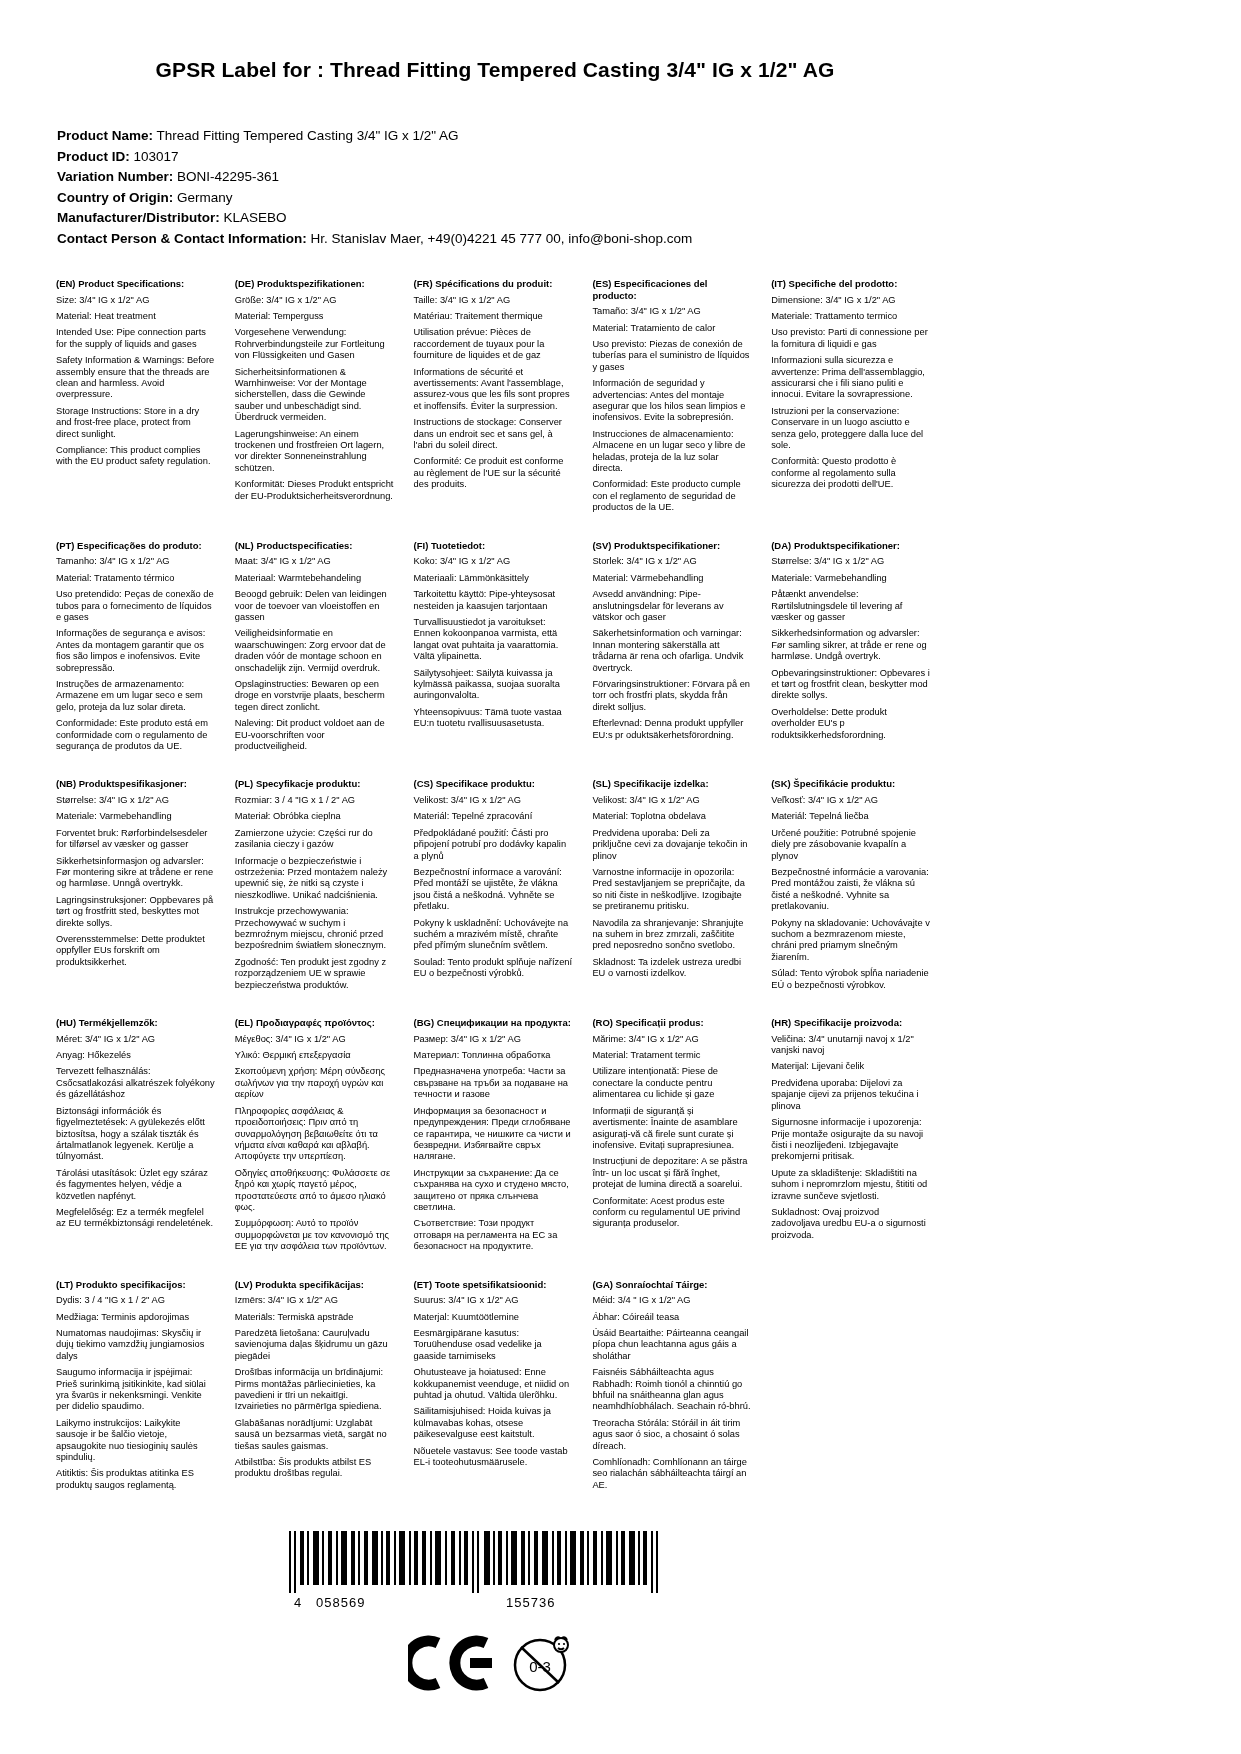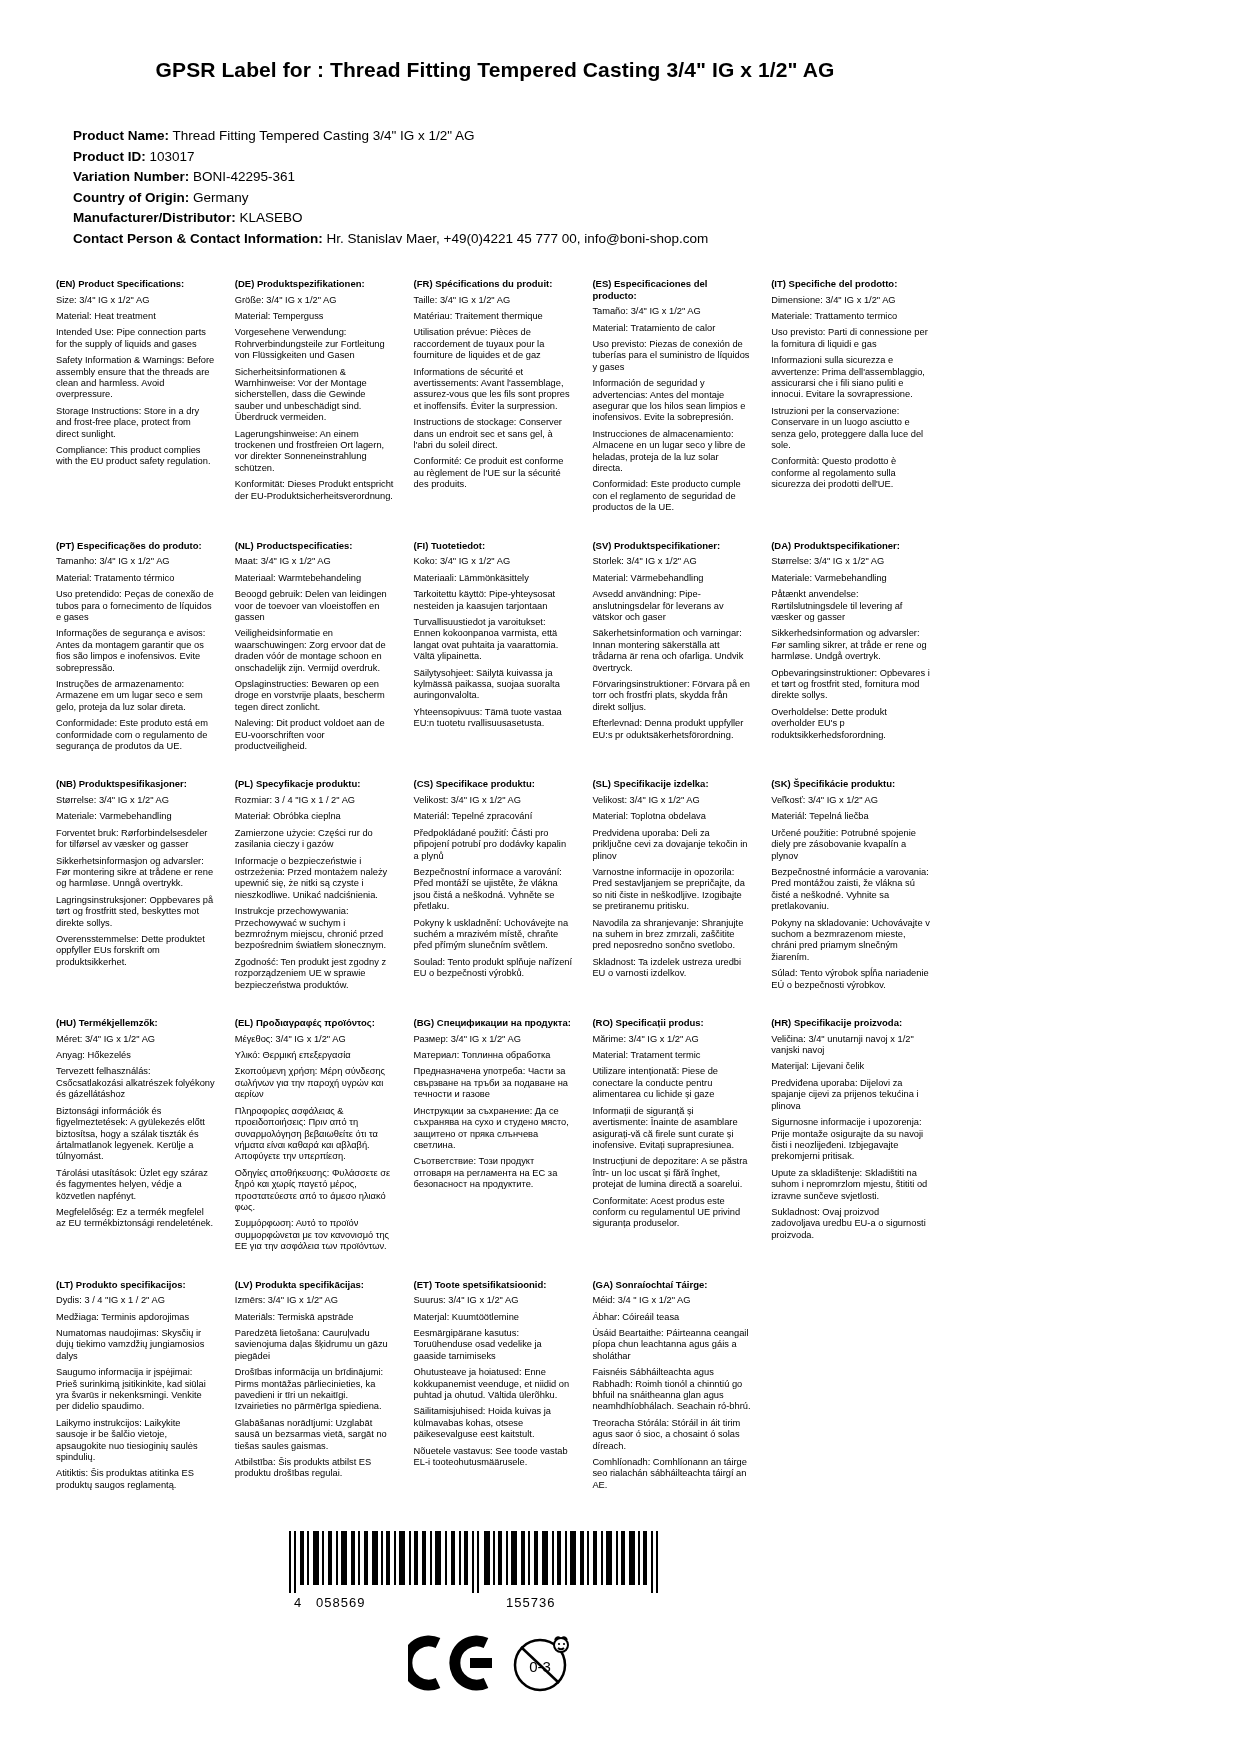--- a/index.html
+++ b/index.html
@@ -22,21 +22,21 @@
     font-size: 21px;
     font-weight: bold;
     margin: 10px 0 44px 0;
     letter-spacing: 0.1px;
   }
   .meta {
     margin: 0 0 30px 1px;
     font-size: 13.5px;
     line-height: 19.5px;
   }
-  .meta .row { margin-bottom: 1px; margin-left: 16px; }
+  .meta .row { margin-bottom: 1px; }
   .meta .lbl { font-weight: bold; }
   .meta .val { font-weight: normal; }
 
   .grid {
     display: grid;
     grid-template-columns: repeat(5, 1fr);
     column-gap: 16px;
     row-gap: 26px;
     margin-top: 14px;
   }
@@ -212,21 +212,21 @@
       <p>Säkerhetsinformation och varningar: Innan montering säkerställa att trådarna är rena och ofarliga. Undvik övertryck.</p>
       <p>Förvaringsinstruktioner: Förvara på en torr och frostfri plats, skydda från direkt solljus.</p>
       <p>Efterlevnad: Denna produkt uppfyller EU:s pr oduktsäkerhetsförordning.</p>
     </div>
     <div class="cell">
       <div class="head">(DA) Produktspecifikationer:</div>
       <p>Størrelse: 3/4" IG x 1/2" AG</p>
       <p>Materiale: Varmebehandling</p>
       <p>Påtænkt anvendelse: Rørtilslutningsdele til levering af væsker og gasser</p>
       <p>Sikkerhedsinformation og advarsler: Før samling sikrer, at tråde er rene og harmløse. Undgå overtryk.</p>
-      <p>Opbevaringsinstruktioner: Opbevares i et tørt og frostfrit sted, fornitura mod direkte sollys.</p>
+      <p>Opbevaringsinstruktioner: Opbevares i et tørt og frostfrit clean, beskytter mod direkte sollys.</p>
       <p>Overholdelse: Dette produkt overholder EU's p roduktsikkerhedsforordning.</p>
     </div>
     <div class="cell">
       <div class="head">(NB) Produktspesifikasjoner:</div>
       <p>Størrelse: 3/4" IG x 1/2" AG</p>
       <p>Materiale: Varmebehandling</p>
       <p>Forventet bruk: Rørforbindelsesdeler for tilførsel av væsker og gasser</p>
       <p>Sikkerhetsinformasjon og advarsler: Før montering sikre at trådene er rene og harmløse. Unngå overtrykk.</p>
       <p>Lagringsinstruksjoner: Oppbevares på tørt og frostfritt sted, beskyttes mot direkte sollys.</p>
       <p>Overensstemmelse: Dette produktet oppfyller EUs forskrift om produktsikkerhet.</p>
@@ -284,20 +284,21 @@
       <p>Σκοπούμενη χρήση: Μέρη σύνδεσης σωλήνων για την παροχή υγρών και αερίων</p>
       <p>Πληροφορίες ασφάλειας &amp; προειδοποιήσεις: Πριν από τη συναρμολόγηση βεβαιωθείτε ότι τα νήματα είναι καθαρά και αβλαβή. Αποφύγετε την υπερπίεση.</p>
       <p>Οδηγίες αποθήκευσης: Φυλάσσετε σε ξηρό και χωρίς παγετό μέρος, προστατεύεστε από το άμεσο ηλιακό φως.</p>
       <p>Συμμόρφωση: Αυτό το προϊόν συμμορφώνεται με τον κανονισμό της ΕΕ για την ασφάλεια των προϊόντων.</p>
     </div>
     <div class="cell">
       <div class="head">(BG) Спецификации на продукта:</div>
       <p>Размер: 3/4" IG x 1/2" AG</p>
       <p>Материал: Топлинна обработка</p>
       <p>Предназначена употреба: Части за свързване на тръби за подаване на течности и газове</p>
+      <p>Информация за безопасност и предупреждения: Преди сглобяване се гарантира, че нишките са чисти и безвредни. Избягвайте свръх налягане.</p>
       <p>Инструкции за съхранение: Да се ​​съхранява на сухо и студено място, защитено от пряка слънчева светлина.</p>
       <p>Съответствие: Този продукт отговаря на регламента на ЕС за безопасност на продуктите.</p>
     </div>
 
     <div class="cell">
       <div class="head">(RO) Specificații produs:</div>
       <p>Mărime: 3/4" IG x 1/2" AG</p>
       <p>Material: Tratament termic</p>
       <p>Utilizare intenționată: Piese de conectare la conducte pentru alimentarea cu lichide și gaze</p>
       <p>Informații de siguranță și avertismente: Înainte de asamblare asigurați-vă că firele sunt curate și inofensive. Evitați suprapresiunea.</p>

